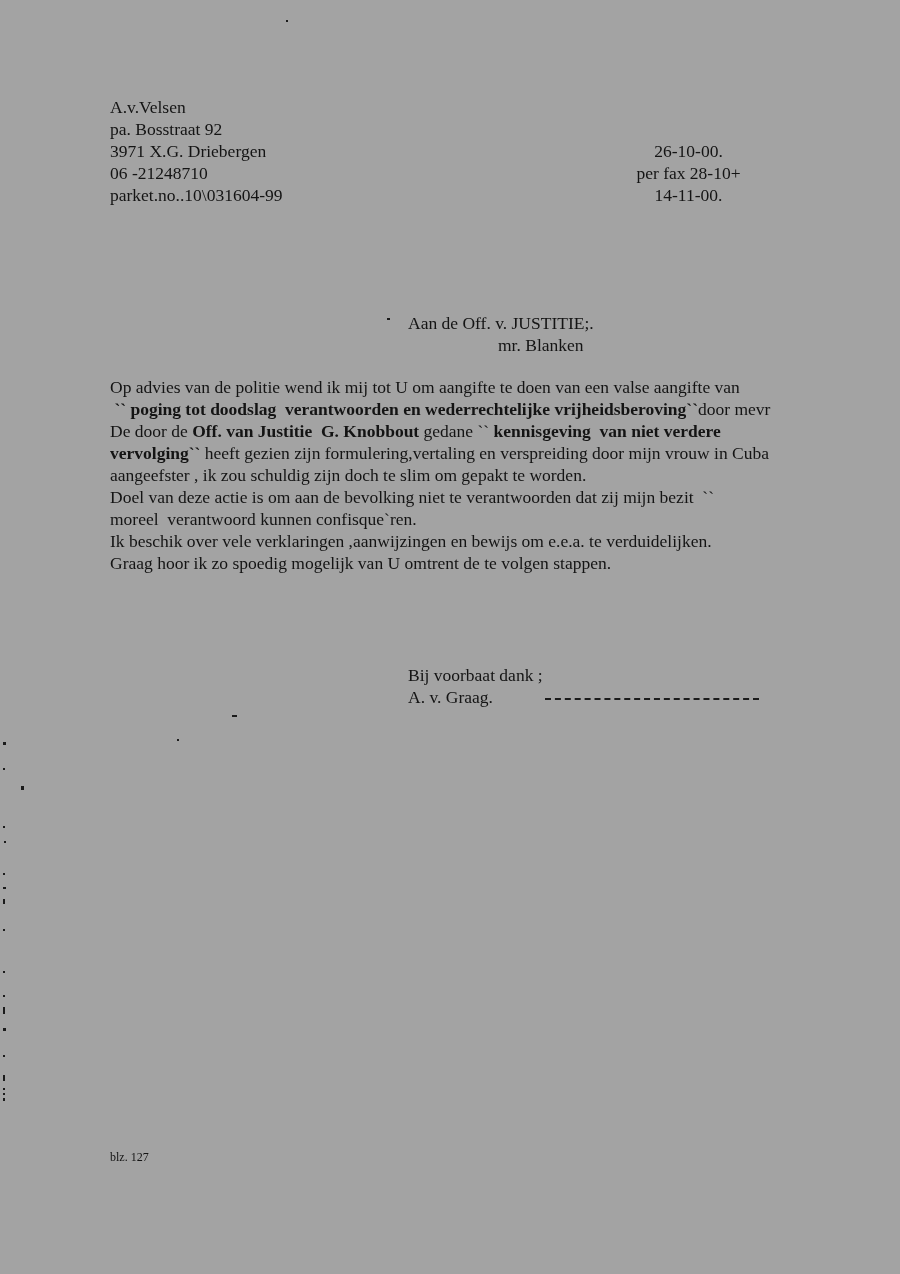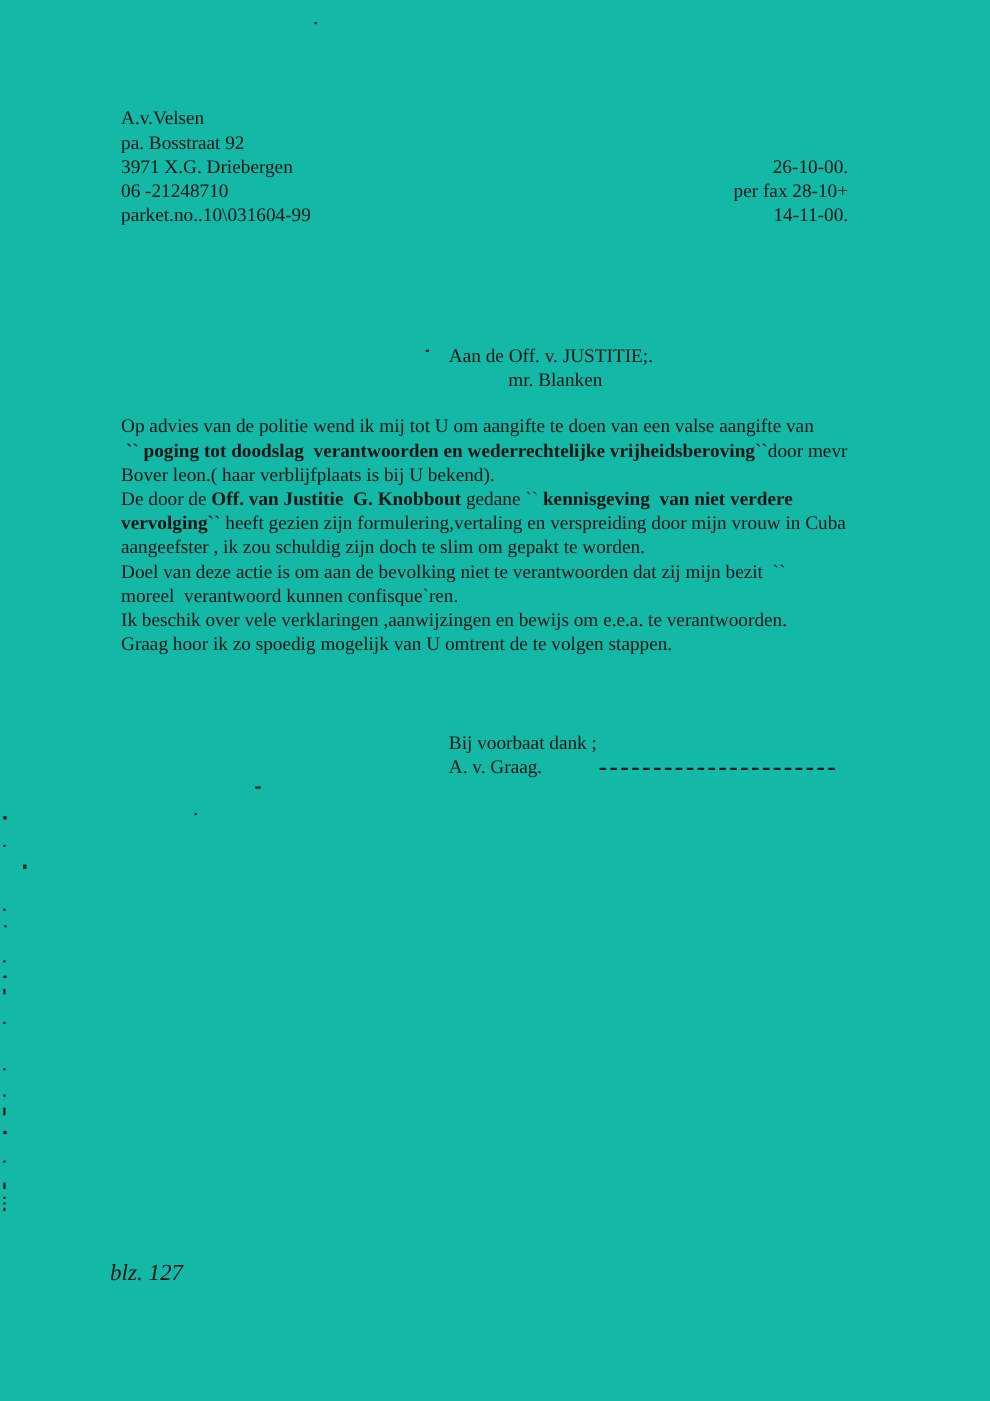--- a/index.html
+++ b/index.html
@@ -1,54 +1,54 @@
 <!DOCTYPE html>
 <html><head>
 <meta charset="utf-8">
 <style>
   html,body{margin:0;padding:0;background:#ffffff;}
   .page{
     position:relative;
     width:900px;height:1274px;
-    background:#14b8a6;
+    background:#a3a3a3;
     overflow:hidden;
     font-family:"Liberation Serif","DejaVu Serif",serif;
     color:#141414;
   }
   .txt{white-space:pre-wrap;}
   .sender{
     position:absolute;left:110px;top:96px;
     font-size:17.5px;line-height:22px;
   }
   .dates{
     position:absolute;left:606px;top:140px;width:165px;
-    text-align:right;font-size:17.5px;line-height:22px;
+    text-align:center;font-size:17.5px;line-height:22px;
   }
   .recipient{
     position:absolute;left:408px;top:312px;
     font-size:17.5px;line-height:22px;
   }
-  .recipient .attn{margin-left:54px;}
+  .recipient .attn{margin-left:90px;}
   .body-block{
     position:absolute;left:110px;top:376px;width:712px;
     font-size:17.5px;line-height:22px;
   }
   .body-line{white-space:pre-wrap;}
   .b{font-weight:700;}
   .closing{
     position:absolute;left:408px;top:664px;
     font-size:17.5px;line-height:22px;
   }
   .sig-line{
     position:absolute;left:545px;top:698px;width:214px;height:0;
     border-top:2px dashed #1c1c1c;
   }
   .footer{
-    position:absolute;left:100px;top:1146px;
-    font-size:21px;line-height:22px;font-style:italic;
+    position:absolute;left:110px;top:1146px;
+    font-size:12px;line-height:22px;
   }
   .speck{
     position:absolute;background:#1b1b1b;display:block;
   }
 </style>
 </head>
 <body>
 
 <div class="page">
 
@@ -67,27 +67,26 @@
   </div>
 
   <div class="recipient">
     <div class="txt">Aan de Off. v. JUSTITIE;.</div>
     <div class="txt attn">mr. Blanken</div>
   </div>
 
   <div class="body-block">
       <div class="body-line"><span>Op advies van de politie wend ik mij tot U om aangifte te doen van een valse aangifte van</span></div>
       <div class="body-line"><span class="b"> `` poging tot doodslag  verantwoorden en wederrechtelijke vrijheidsberoving``</span><span>door mevr</span></div>
-      <div class="body-line"><span>Bover leon.( haar verblijfplaats is bij U bekend).</span></div>
       <div class="body-line"><span>De door de </span><span class="b">Off. van Justitie  G. Knobbout</span><span> gedane `` </span><span class="b">kennisgeving  van niet verdere</span></div>
       <div class="body-line"><span class="b">vervolging``</span><span> heeft gezien zijn formulering,vertaling en verspreiding door mijn vrouw in Cuba</span></div>
       <div class="body-line"><span>aangeefster , ik zou schuldig zijn doch te slim om gepakt te worden.</span></div>
       <div class="body-line"><span>Doel van deze actie is om aan de bevolking niet te verantwoorden dat zij mijn bezit  ``</span></div>
       <div class="body-line"><span>moreel  verantwoord kunnen confisque`ren.</span></div>
-      <div class="body-line"><span>Ik beschik over vele verklaringen ,aanwijzingen en bewijs om e.e.a. te verantwoorden.</span></div>
+      <div class="body-line"><span>Ik beschik over vele verklaringen ,aanwijzingen en bewijs om e.e.a. te verduidelijken.</span></div>
       <div class="body-line"><span>Graag hoor ik zo spoedig mogelijk van U omtrent de te volgen stappen.</span></div>
     </div>
 
   <div class="closing">
     <div class="txt">Bij voorbaat dank ;</div>
     <div class="txt">A. v. Graag.</div>
   </div>
 
   <div class="sig-line"></div>
 

